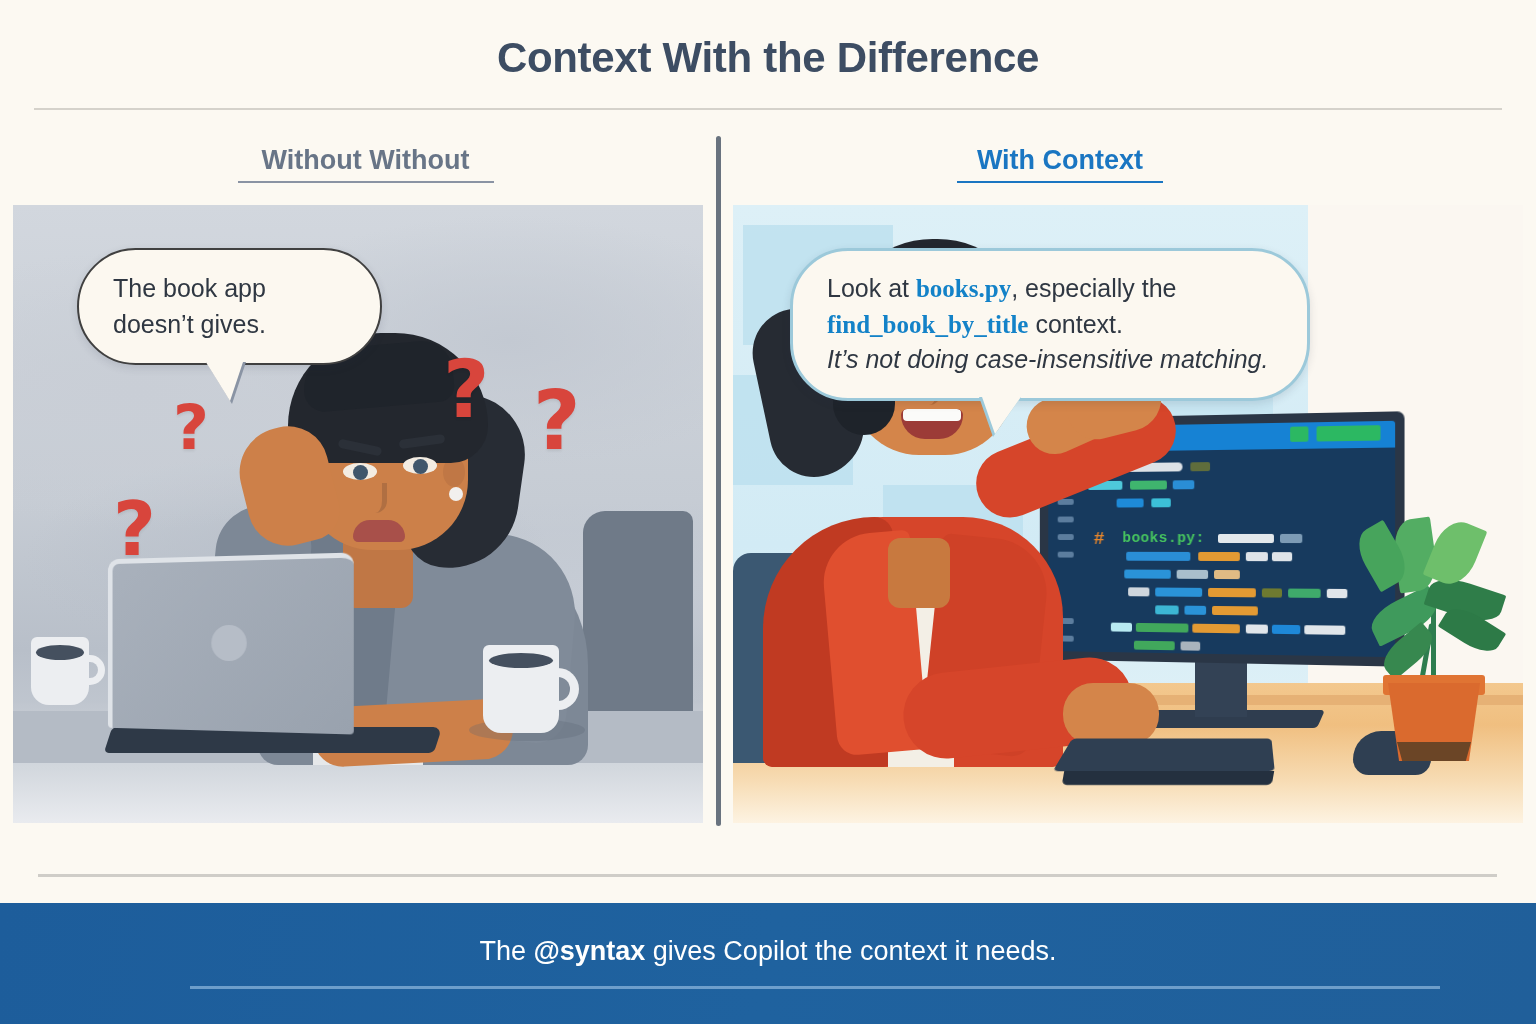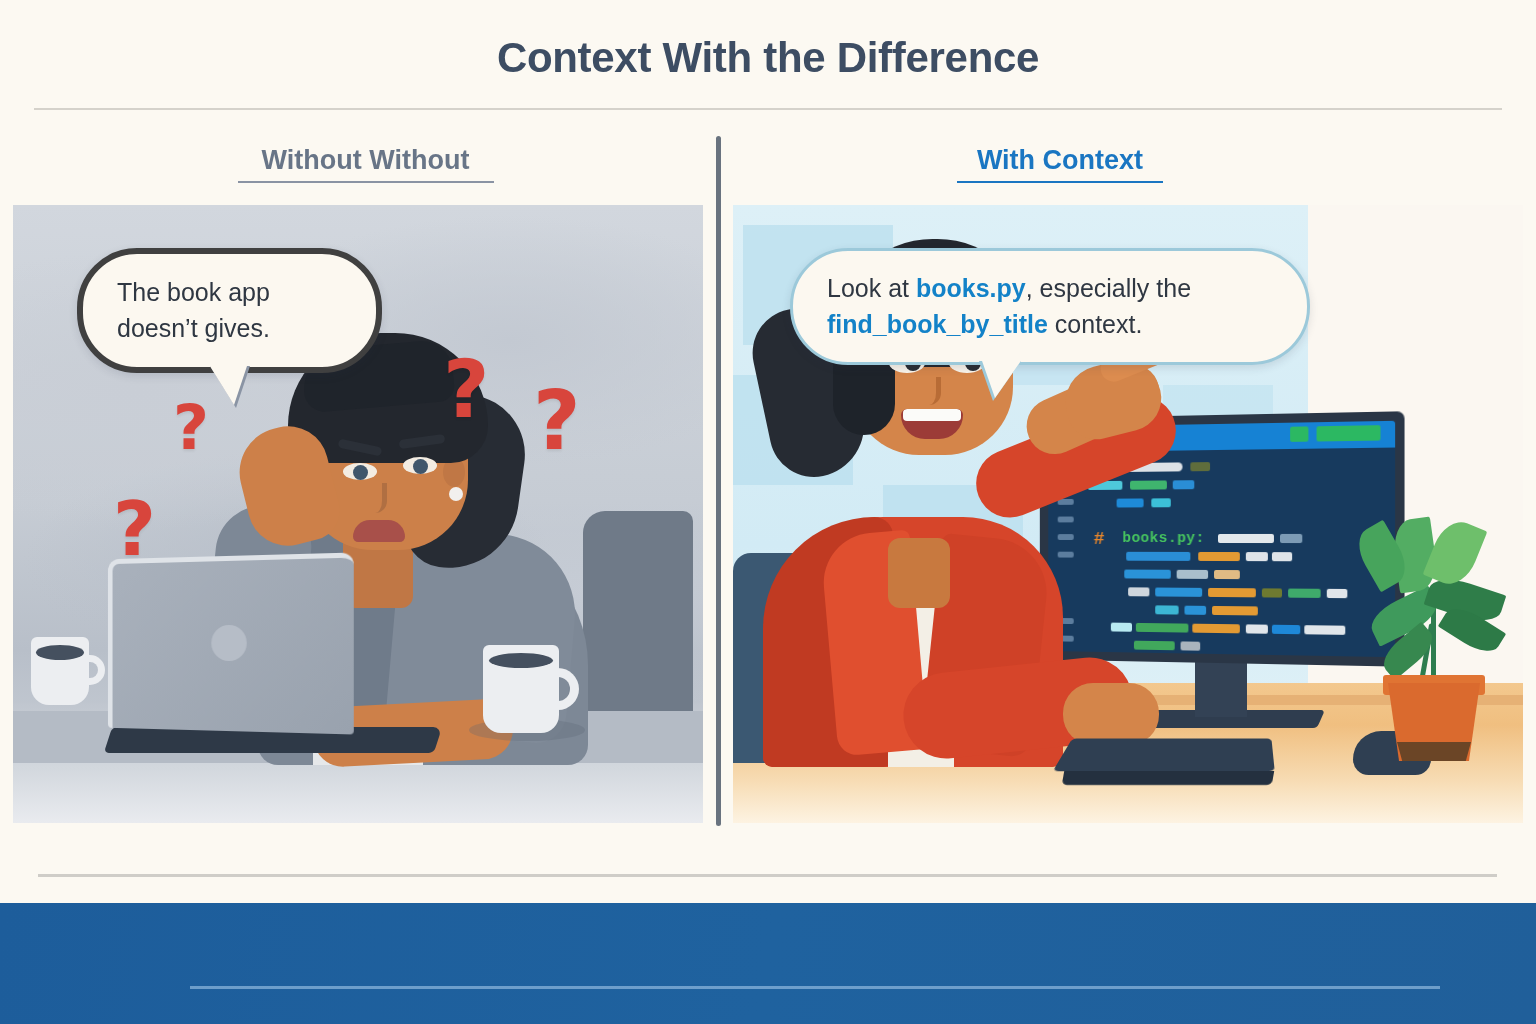--- a/index.html
+++ b/index.html
@@ -430,21 +430,21 @@
   
   .bubble {
     position: absolute;
     background: #fcf8f0;
     border-radius: 60px;
     padding: 20px 34px;
     box-shadow: 0 3px 9px rgba(40,50,70,.13);
   }
   #bubble-left {
     left: 77px; top: 248px; width: 305px;
-    border: 6px solid #404040;
+    border: 2px solid #404040;
     font-size: 25px; line-height: 1.45;
     color: #2f3742; text-align: left;
   }
   #bubble-left .tail {
     position: absolute; left: 125px; bottom: -38px;
     width: 0; height: 0;
     border-left: 26px solid transparent;
     border-right: 14px solid transparent;
     border-top: 42px solid #fcf8f0;
     filter: drop-shadow(2px 3px 0 #8a94a4);
@@ -457,21 +457,21 @@
     border-radius: 58px;
   }
   #bubble-right .tail {
     position: absolute; left: 188px; bottom: -36px;
     width: 0; height: 0;
     border-left: 14px solid transparent;
     border-right: 28px solid transparent;
     border-top: 40px solid #fcf8f0;
     filter: drop-shadow(-2px 3px 0 #9cc9da);
   }
-  .code-term { color: #1382c8; font-weight: bold; }
+  .code-term { color: #1382c8; font-weight: bold; font-family: Liberation Serif, serif; }
   .italic-line { font-style: italic; display: block; }
 
   
   .footer-rule {
     position: absolute; top: 874px; left: 38px;
     width: 1459px; height: 3px; background: #cfcdc8;
   }
   .footer-band {
     position: absolute; left: 0; top: 903px;
     width: 1536px; height: 121px;
@@ -690,19 +690,23 @@
 <div class="bubble" id="bubble-left">
   <div>The book app</div>
   <div>doesn’t gives.</div>
   <span class="tail"></span>
 </div>
 
 <div class="bubble" id="bubble-right">
   <div>
     <span>Look at </span><span class="code-term">books.py</span><span>, especially the </span><span class="code-term">find_book_by_title</span><span> context.</span>
   </div>
+  <span class="italic-line">It’s not doing case-insensitive matching.</span>
   <span class="tail"></span>
 </div>
 
 <div class="footer-rule"></div>
 <div class="footer-band">
+  <div class="footer-text">
+    <span>The </span><b>@syntax</b><span> gives Copilot the context it needs.</span>
+  </div>
   <div class="footer-inner-rule"></div>
 </div>
 
 </body></html>

